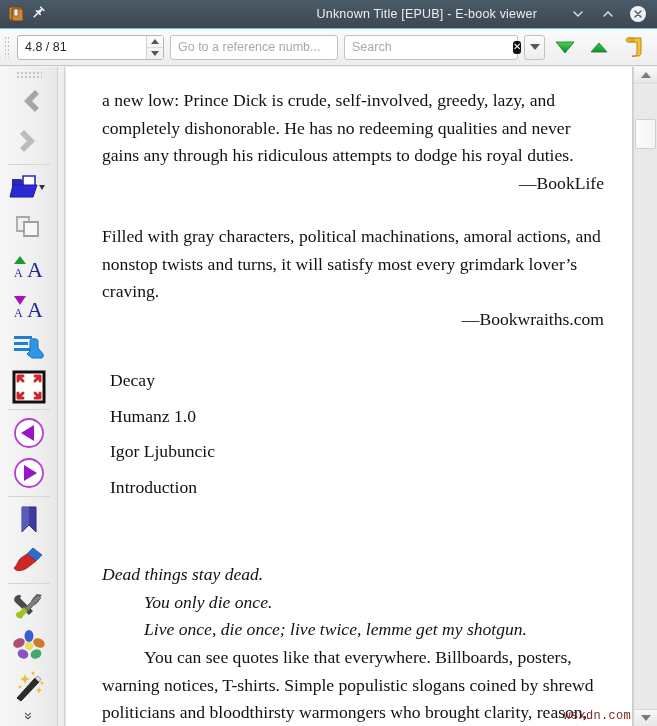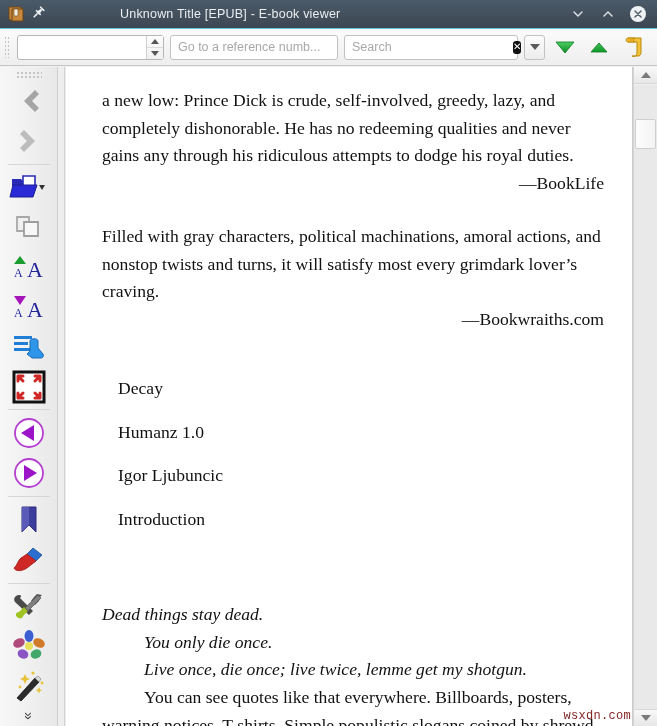--- a/index.html
+++ b/index.html
@@ -14,21 +14,21 @@
   .titlebar {
     position: absolute; left: 0; top: 0;
     width: 657px; height: 28px;
     background: linear-gradient(#4b5a68, #3c4752);
     border-bottom: 1px solid #2d3views;
     display: flex; align-items: center;
   }
   .tb-left { display: flex; align-items: center; gap: 6px; padding-left: 6px; width: 120px; }
   .tb-appicon { width: 20px; height: 20px; position: relative; }
   .tb-title {
-    flex: 1; text-align: left;
+    flex: 1; text-align: right;
     color: #e9eef2; font-size: 12.5px; letter-spacing: .2px;
     white-space: nowrap; overflow: hidden;
   }
   .tb-right { display: flex; align-items: center; gap: 12px; width: 120px; justify-content: flex-end; padding-right: 10px; }
   .wbtn { width: 18px; height: 18px; position: relative; cursor: default; }
   .wbtn svg { display: block; }
 
   
   .toolbar {
     position: absolute; left: 0; top: 28px;
@@ -152,21 +152,21 @@
     font-family: "Liberation Serif", serif;
     color: #111;
     font-size: 17.6px;
     line-height: 1.565;
   }
   .p { margin: 0; text-align: left; }
   .blank { height: 26px; }
   .attrib { text-align: right; }
   .ital { font-style: italic; }
   .ind { display: inline-block; width: 42px; }
-  .lines p { margin: 16px; }
+  .lines p { margin: 8px; }
 
   
   .vscroll {
     position: absolute; right: 0; top: 67px;
     width: 24px; height: 659px;
     background: #f0f0f0; border-left: 1px solid #d4d4d4;
   }
   .vs-up {
     height: 17px; width: 100%;
     background: linear-gradient(#f8f8f8,#e7e7e7);
@@ -236,20 +236,21 @@
         <path d="M6 6 L12 12 M12 6 L6 12" stroke="#55626e" stroke-width="1.5" stroke-linecap="round"></path>
       </svg>
     </span>
   </div>
 </div>
 
 <div class="toolbar">
   <div class="grip"></div>
 
   <div class="spin-wrap">
+    <input readonly="" value="4.8 / 81" style="">
     <div class="spin-btns">
       <div>
           <i class="tri-u"></i>
         </div>
       <div>
           <i class="tri-d"></i>
         </div>
     </div>
   </div>
 

